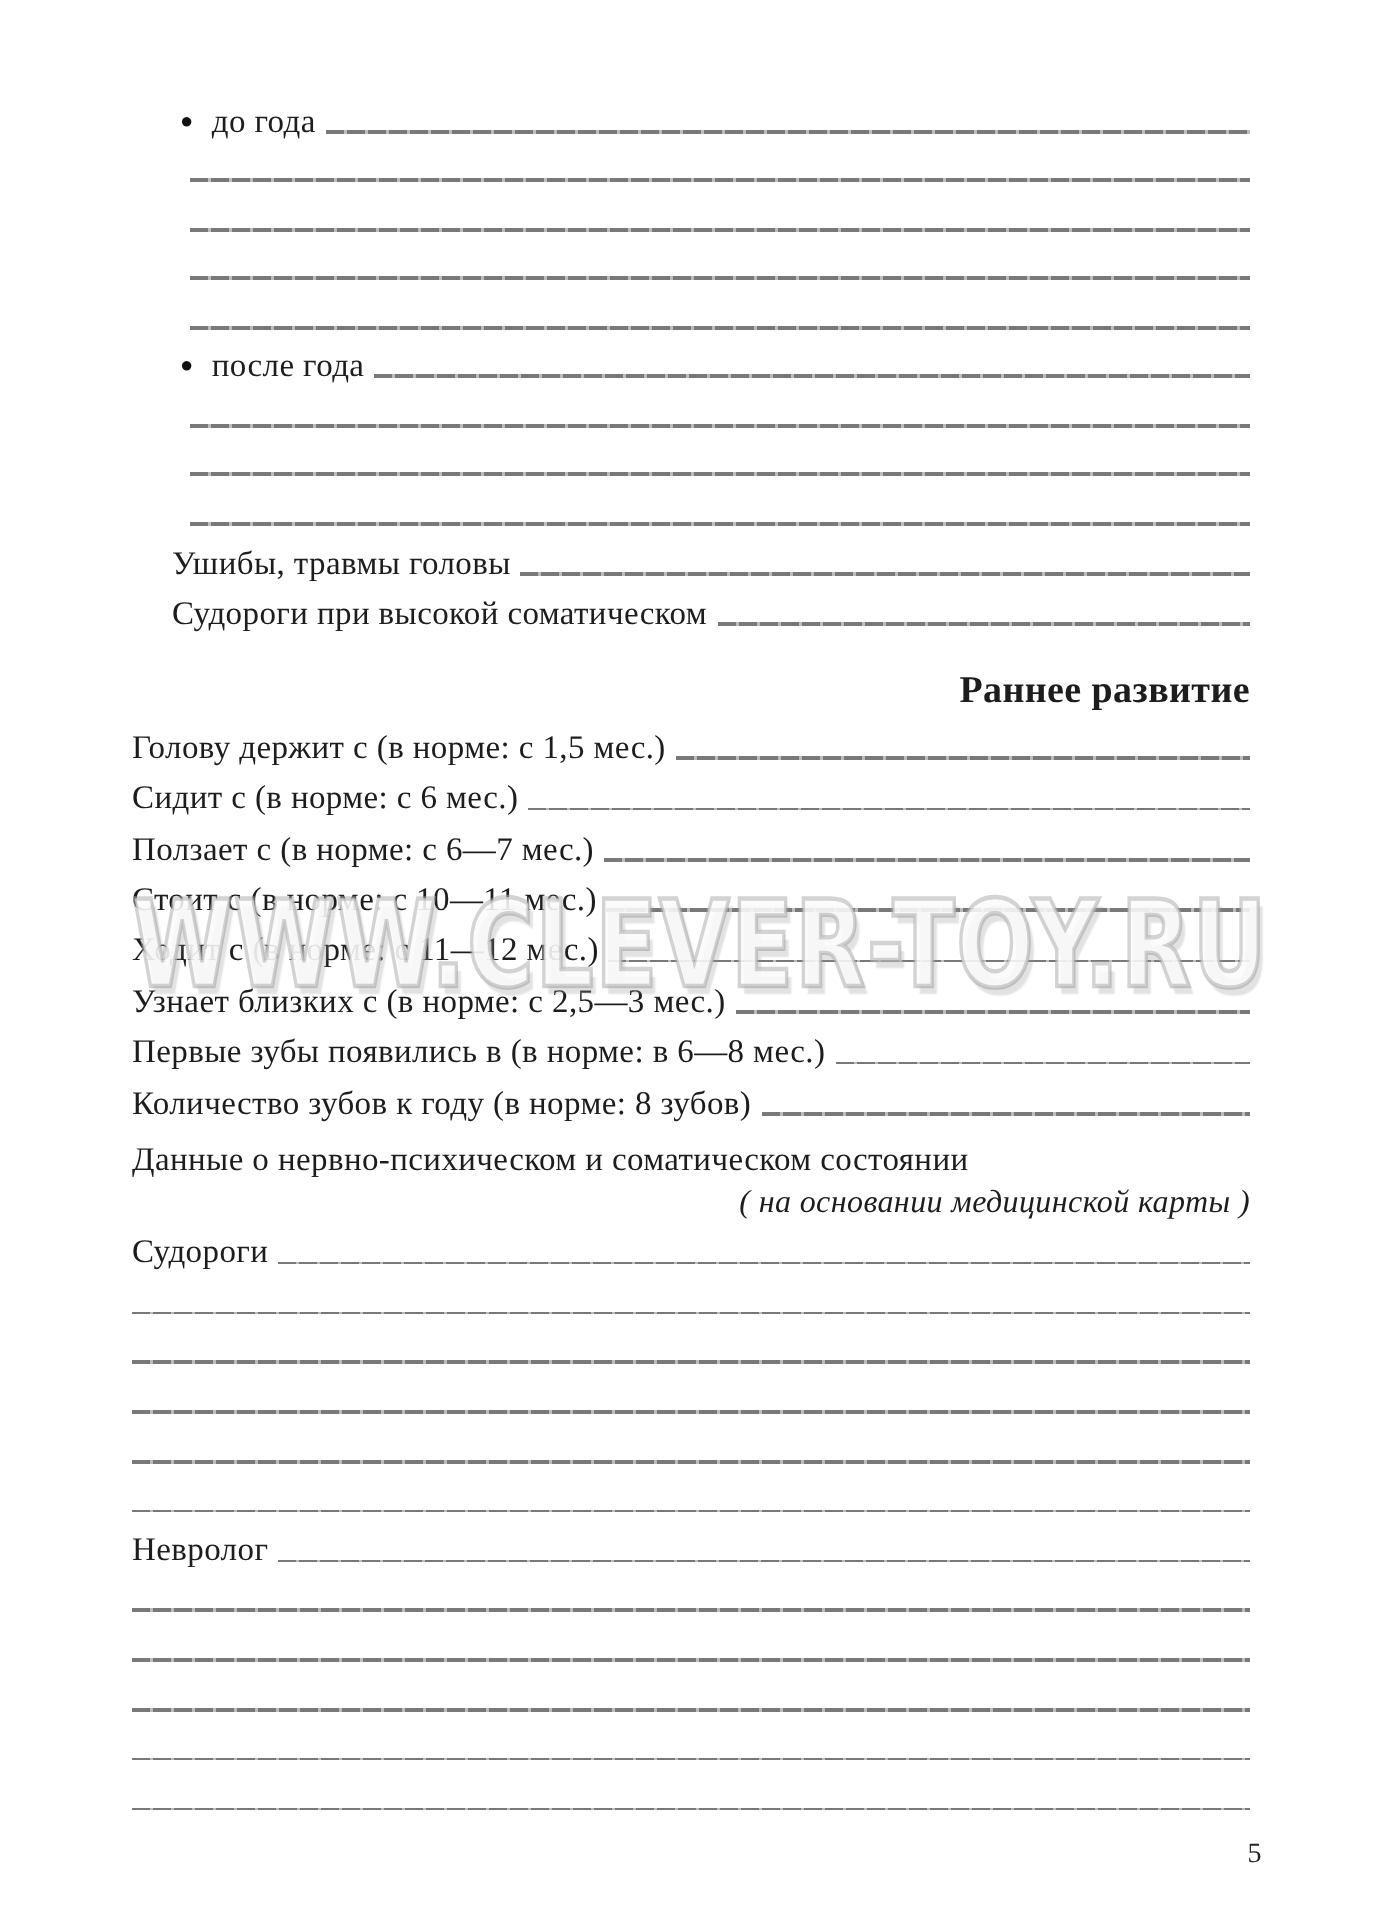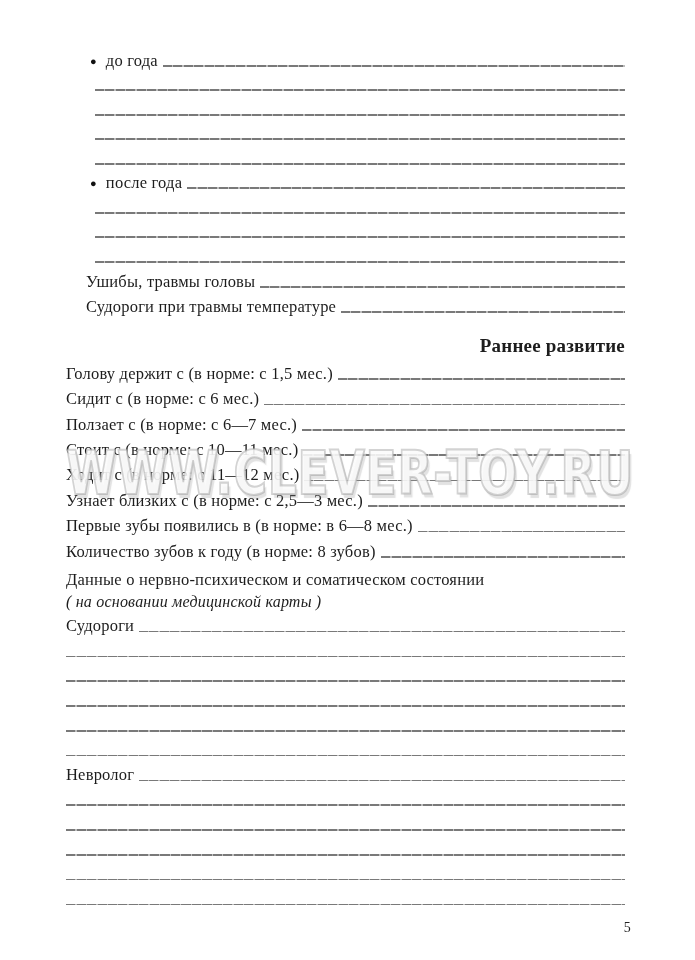--- a/index.html
+++ b/index.html
@@ -44,21 +44,21 @@
     text-align:right;font-weight:bold;
     font-size:19px;line-height:26px;
     margin:16px 0 0 0;letter-spacing:0.2px;
   }
   .h-medical{
     text-align:left;font-weight:normal;
     font-size:16.5px;line-height:23px;
     margin:6px 0 0 0;
   }
   .sub-medical{
-    text-align:left;font-style:italic;
+    text-align:right;font-style:italic;
     font-size:16px;line-height:21px;
     margin:0;
   }
   
   .watermark{
     position:absolute;top:438px;left:66px;width:560px;height:70px;
     overflow:visible;z-index:5;pointer-events:none;
   }
   .watermark span{
     display:inline-block;white-space:nowrap;
@@ -118,21 +118,21 @@
           <span class="fill"></span>
         </div>
       </section>
 
     <section id="sec-fields">
         <div class="frow">
           <span class="lbl">Ушибы, травмы головы</span>
           <span class="fill"></span>
         </div>
         <div class="frow">
-          <span class="lbl">Судороги при травмы температуре</span>
+          <span class="lbl">Судороги при высокой соматическом</span>
           <span class="fill"></span>
         </div>
       </section>
 
     <section>
       <h2 class="h-early">Раннее развитие</h2>
       <div id="early-rows">
           <div class="frow">
             <span class="lbl">Голову держит с (в норме: с 1,5 мес.)</span>
             <span class="fill"></span>

